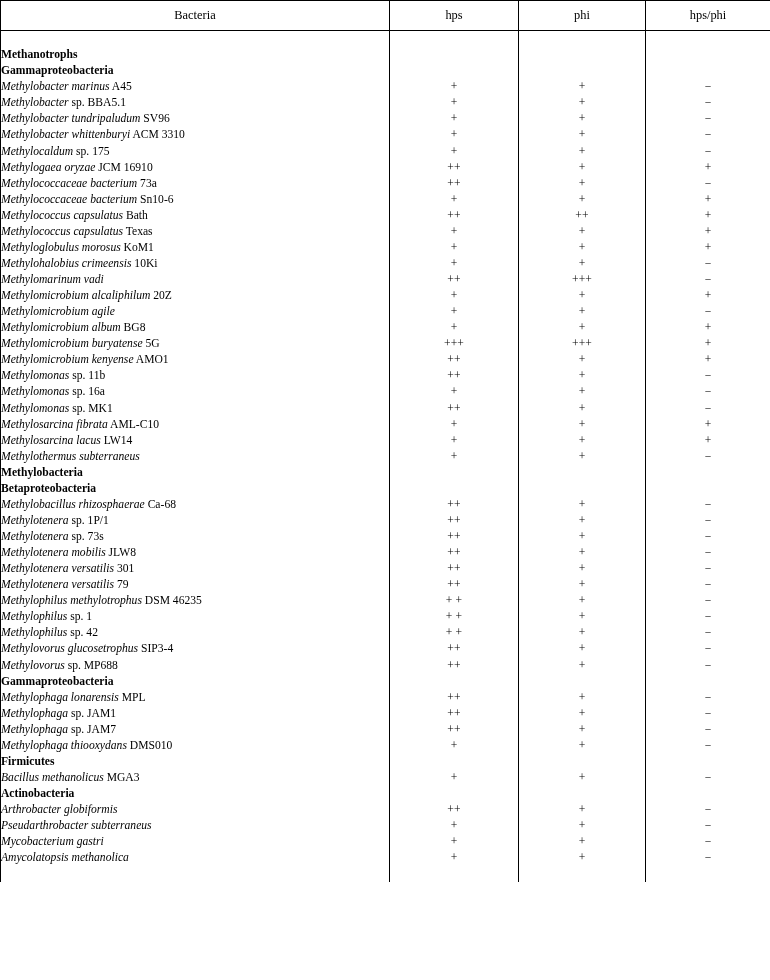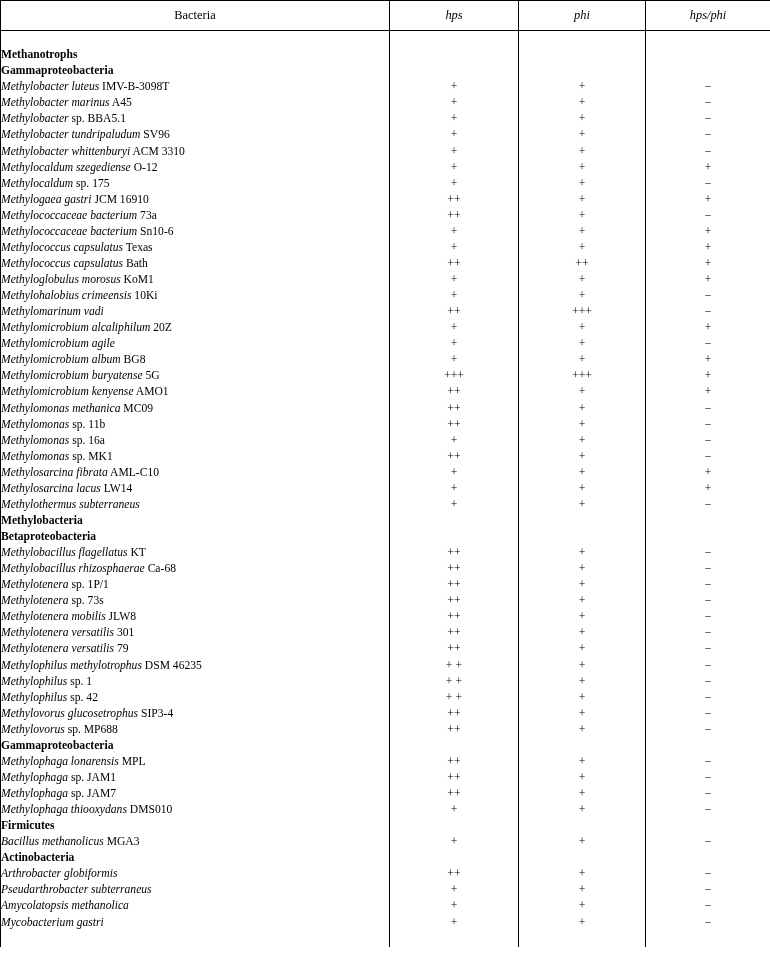--- a/index.html
+++ b/index.html
@@ -32,21 +32,20 @@
   }
 
   
   col.c-name { width: 389px; }
   col.c-hps  { width: 129px; }
   col.c-phi  { width: 127px; }
   col.c-ratio{ width: 125px; }
 
   table.bac thead th {
     font-weight: normal;
-    font-style: italic;
     font-size: 12.4px;
     text-align: center;
     padding: 6px 0 7px 0;
     border-top: 1.6px solid #000;
     border-bottom: 1.3px solid #000;
     vertical-align: middle;
   }
   table.bac thead th.h-name {
     font-style: normal;
     border-left: 1.6px solid #000;
@@ -125,26 +124,20 @@
           <td class="sym">&nbsp;</td>
           <td class="sym last">&nbsp;</td>
         </tr>
         <tr>
           <td class="name"><span class="grp">Gammaproteobacteria</span></td>
           <td class="sym">&nbsp;</td>
           <td class="sym">&nbsp;</td>
           <td class="sym last">&nbsp;</td>
         </tr>
         <tr>
-          <td class="name"><span class="sp">Methylobacter luteus</span> <span class="strain">IMV-B-3098T</span></td>
-          <td class="sym">+</td>
-          <td class="sym">+</td>
-          <td class="sym last">−</td>
-        </tr>
-        <tr>
           <td class="name"><span class="sp">Methylobacter marinus</span> <span class="strain">A45</span></td>
           <td class="sym">+</td>
           <td class="sym">+</td>
           <td class="sym last">−</td>
         </tr>
         <tr>
           <td class="name"><span class="sp">Methylobacter</span> <span class="strain">sp. BBA5.1</span></td>
           <td class="sym">+</td>
           <td class="sym">+</td>
           <td class="sym last">−</td>
@@ -155,59 +148,53 @@
           <td class="sym">+</td>
           <td class="sym last">−</td>
         </tr>
         <tr>
           <td class="name"><span class="sp">Methylobacter whittenburyi</span> <span class="strain">ACM 3310</span></td>
           <td class="sym">+</td>
           <td class="sym">+</td>
           <td class="sym last">−</td>
         </tr>
         <tr>
-          <td class="name"><span class="sp">Methylocaldum szegediense</span> <span class="strain">O-12</span></td>
-          <td class="sym">+</td>
-          <td class="sym">+</td>
-          <td class="sym last">+</td>
-        </tr>
-        <tr>
           <td class="name"><span class="sp">Methylocaldum</span> <span class="strain">sp. 175</span></td>
           <td class="sym">+</td>
           <td class="sym">+</td>
           <td class="sym last">−</td>
         </tr>
         <tr>
-          <td class="name"><span class="sp">Methylogaea gastri</span> <span class="strain">JCM 16910</span></td>
+          <td class="name"><span class="sp">Methylogaea oryzae</span> <span class="strain">JCM 16910</span></td>
           <td class="sym">++</td>
           <td class="sym">+</td>
           <td class="sym last">+</td>
         </tr>
         <tr>
           <td class="name"><span class="sp">Methylococcaceae bacterium</span> <span class="strain">73a</span></td>
           <td class="sym">++</td>
           <td class="sym">+</td>
           <td class="sym last">−</td>
         </tr>
         <tr>
           <td class="name"><span class="sp">Methylococcaceae bacterium</span> <span class="strain">Sn10-6</span></td>
           <td class="sym">+</td>
           <td class="sym">+</td>
           <td class="sym last">+</td>
         </tr>
         <tr>
+          <td class="name"><span class="sp">Methylococcus capsulatus</span> <span class="strain">Bath</span></td>
+          <td class="sym">++</td>
+          <td class="sym">++</td>
+          <td class="sym last">+</td>
+        </tr>
+        <tr>
           <td class="name"><span class="sp">Methylococcus capsulatus</span> <span class="strain">Texas</span></td>
           <td class="sym">+</td>
           <td class="sym">+</td>
-          <td class="sym last">+</td>
-        </tr>
-        <tr>
-          <td class="name"><span class="sp">Methylococcus capsulatus</span> <span class="strain">Bath</span></td>
-          <td class="sym">++</td>
-          <td class="sym">++</td>
           <td class="sym last">+</td>
         </tr>
         <tr>
           <td class="name"><span class="sp">Methyloglobulus morosus</span> <span class="strain">KoM1</span></td>
           <td class="sym">+</td>
           <td class="sym">+</td>
           <td class="sym last">+</td>
         </tr>
         <tr>
           <td class="name"><span class="sp">Methylohalobius crimeensis</span> <span class="strain">10Ki</span></td>
@@ -245,26 +232,20 @@
           <td class="sym">+++</td>
           <td class="sym last">+</td>
         </tr>
         <tr>
           <td class="name"><span class="sp">Methylomicrobium kenyense</span> <span class="strain">AMO1</span></td>
           <td class="sym">++</td>
           <td class="sym">+</td>
           <td class="sym last">+</td>
         </tr>
         <tr>
-          <td class="name"><span class="sp">Methylomonas methanica</span> <span class="strain">MC09</span></td>
-          <td class="sym">++</td>
-          <td class="sym">+</td>
-          <td class="sym last">−</td>
-        </tr>
-        <tr>
           <td class="name"><span class="sp">Methylomonas</span> <span class="strain">sp. 11b</span></td>
           <td class="sym">++</td>
           <td class="sym">+</td>
           <td class="sym last">−</td>
         </tr>
         <tr>
           <td class="name"><span class="sp">Methylomonas</span> <span class="strain">sp. 16a</span></td>
           <td class="sym">+</td>
           <td class="sym">+</td>
           <td class="sym last">−</td>
@@ -297,26 +278,20 @@
           <td class="name"><span class="grp">Methylobacteria</span></td>
           <td class="sym">&nbsp;</td>
           <td class="sym">&nbsp;</td>
           <td class="sym last">&nbsp;</td>
         </tr>
         <tr>
           <td class="name"><span class="grp">Betaproteobacteria</span></td>
           <td class="sym">&nbsp;</td>
           <td class="sym">&nbsp;</td>
           <td class="sym last">&nbsp;</td>
-        </tr>
-        <tr>
-          <td class="name"><span class="sp">Methylobacillus flagellatus</span> <span class="strain">KT</span></td>
-          <td class="sym">++</td>
-          <td class="sym">+</td>
-          <td class="sym last">−</td>
         </tr>
         <tr>
           <td class="name"><span class="sp">Methylobacillus rhizosphaerae</span> <span class="strain">Ca-68</span></td>
           <td class="sym">++</td>
           <td class="sym">+</td>
           <td class="sym last">−</td>
         </tr>
         <tr>
           <td class="name"><span class="sp">Methylotenera</span> <span class="strain">sp. 1P/1</span></td>
           <td class="sym">++</td>
@@ -431,27 +406,27 @@
           <td class="sym">+</td>
           <td class="sym last">−</td>
         </tr>
         <tr>
           <td class="name"><span class="sp">Pseudarthrobacter subterraneus</span></td>
           <td class="sym">+</td>
           <td class="sym">+</td>
           <td class="sym last">−</td>
         </tr>
         <tr>
+          <td class="name"><span class="sp">Mycobacterium gastri</span></td>
+          <td class="sym">+</td>
+          <td class="sym">+</td>
+          <td class="sym last">−</td>
+        </tr>
+        <tr>
           <td class="name"><span class="sp">Amycolatopsis methanolica</span></td>
-          <td class="sym">+</td>
-          <td class="sym">+</td>
-          <td class="sym last">−</td>
-        </tr>
-        <tr>
-          <td class="name"><span class="sp">Mycobacterium gastri</span></td>
           <td class="sym">+</td>
           <td class="sym">+</td>
           <td class="sym last">−</td>
         </tr>
         <tr class="pad-bottom">
           <td class="name"></td>
           <td class="sym"></td>
           <td class="sym"></td>
           <td class="sym last"></td>
         </tr>

